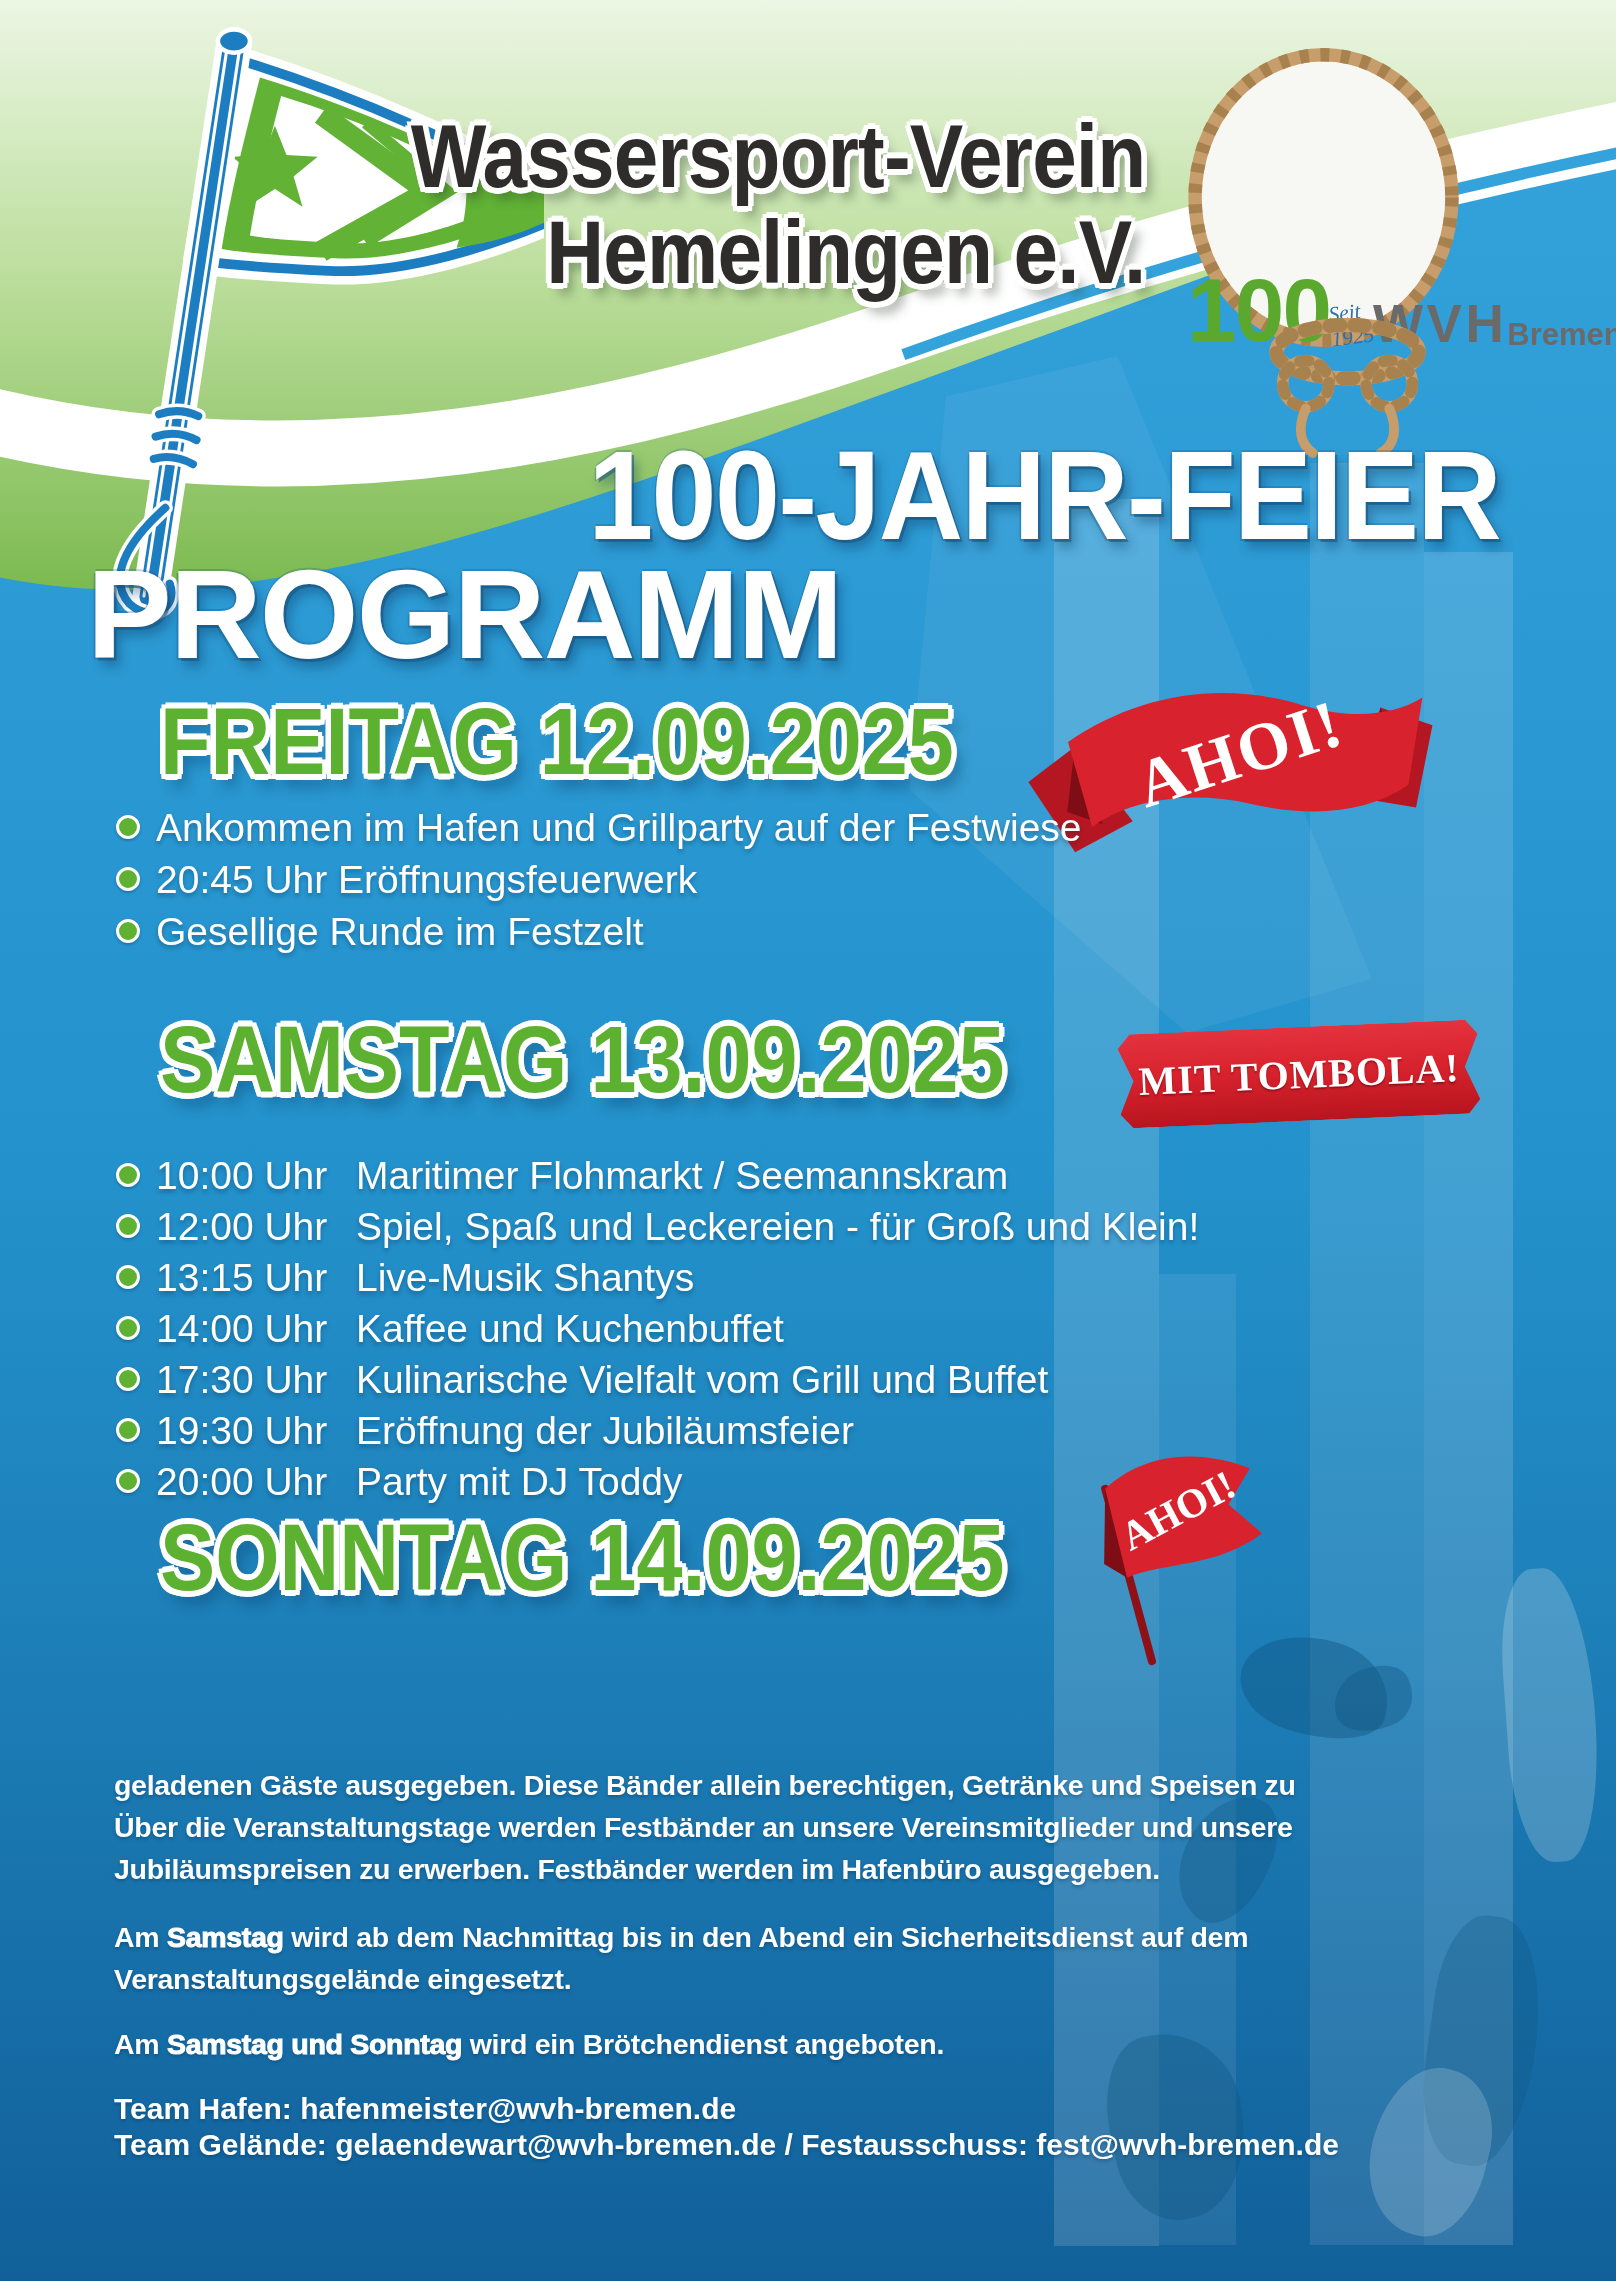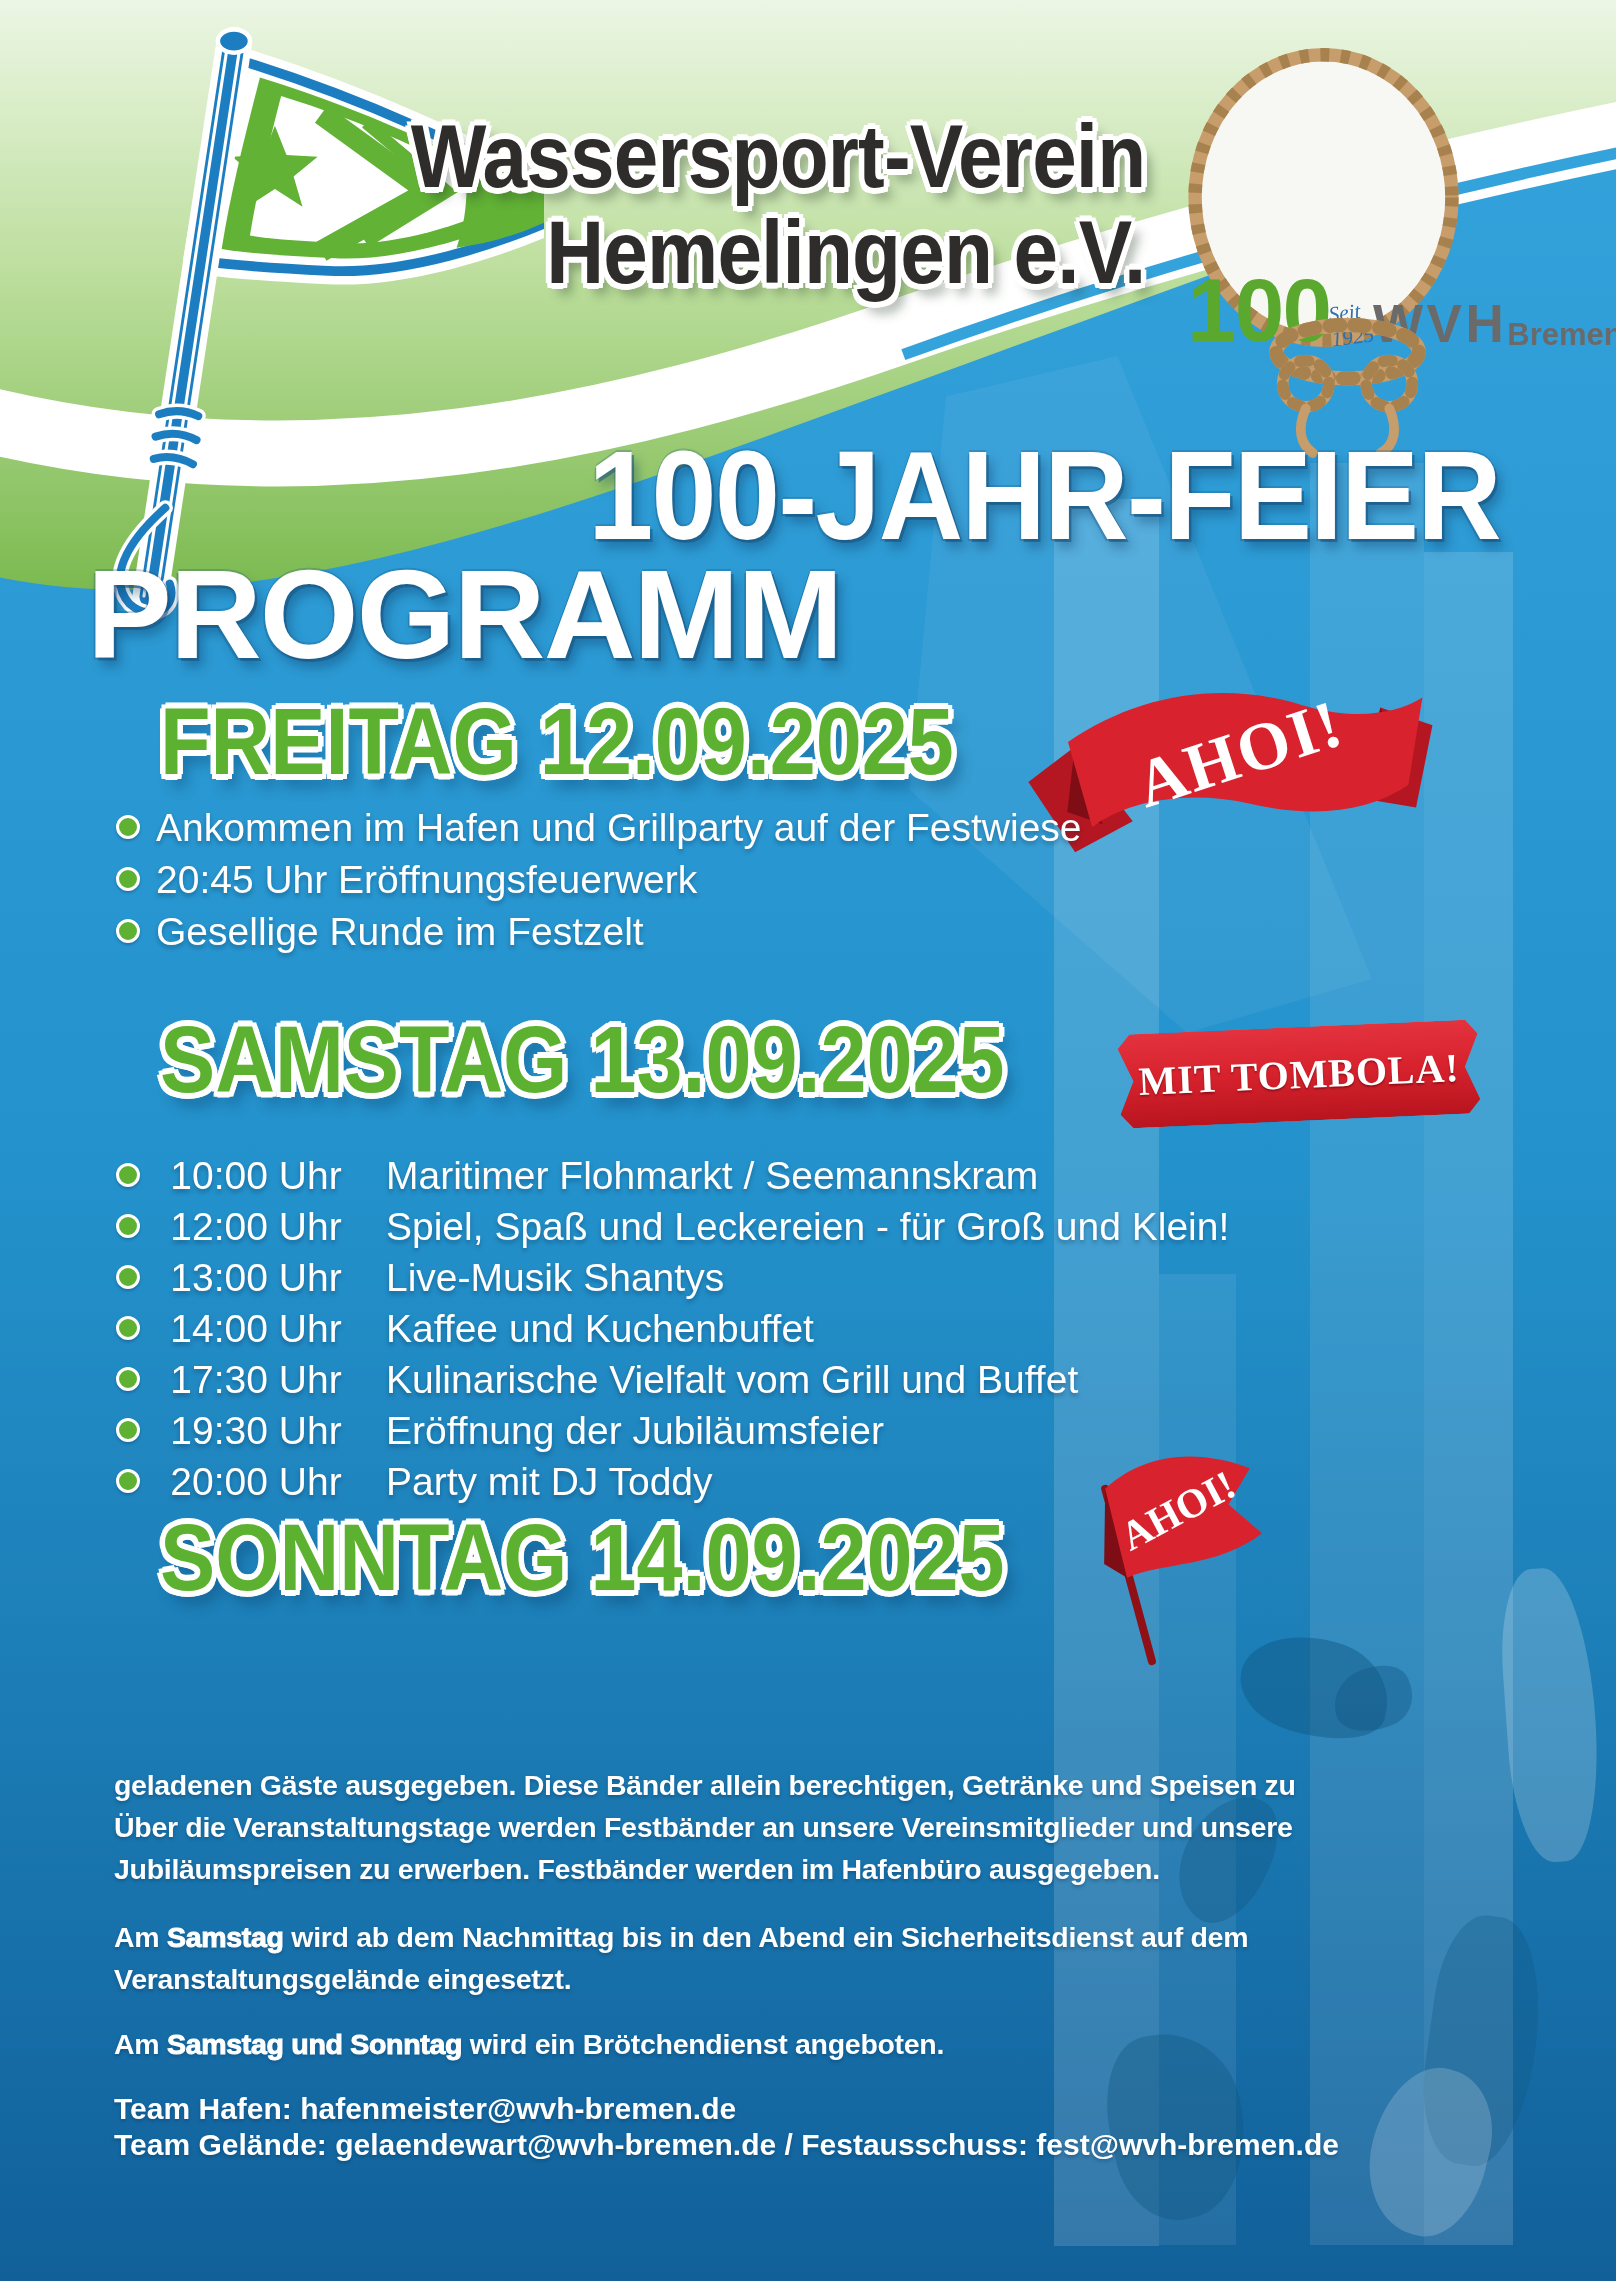--- a/index.html
+++ b/index.html
@@ -36,21 +36,21 @@
       -4.5px -4.5px 0 #fff,4.5px -4.5px 0 #fff,-4.5px 4.5px 0 #fff,4.5px 4.5px 0 #fff,
       -6.2px 0 0 #fff,6.2px 0 0 #fff,0 -6.2px 0 #fff,0 6.2px 0 #fff,
       -4.5px 3.6px 0 #fff,4.5px 3.6px 0 #fff,9px 10.7px 12.5px rgba(40,60,40,.45);
   }
   
   .sched{position:absolute;left:116px;}
   .row{display:flex;align-items:flex-start;color:#fff;font-weight:normal;font-size:39px;line-height:52px;
        text-shadow:0 2.7px 4.5px rgba(0,40,70,.35);white-space:nowrap;}
   .bullet{flex:0 0 auto;width:18px;height:18px;border-radius:50%;background:#5fb133;
           border:3.6px solid #fff;margin:12.5px 16px 0 0;box-shadow:0 1.8px 2.7px rgba(0,40,70,.3);}
-  .time{flex:0 0 auto;width:200px;margin-right:30px;text-align:center;}
+  .time{flex:0 0 auto;width:200px;text-align:left;}
   
   .para{position:absolute;left:114px;width:1337px;color:#fff;font-weight:bold;
         font-size:28.5px;line-height:42px;letter-spacing:-0.3px;text-shadow:0 1.8px 3.6px rgba(0,40,70,.35);}
   .hvy{-webkit-text-stroke:1px #fff;}
   .contact{position:absolute;left:114px;color:#fff;font-weight:bold;font-size:30px;
            line-height:36px;text-shadow:0 1.8px 3.6px rgba(0,40,70,.35);white-space:nowrap;}
   
   .badge-wrap{position:absolute;left:1187px;top:45px;width:273px;height:428px;}
   .badge-body{position:absolute;left:0;top:0;width:273px;height:305px;}
   .badge-content{position:absolute;left:0;top:0;width:273px;height:305px;
@@ -212,21 +212,21 @@
         <span class="time">10:00 Uhr</span>
         <span>Maritimer Flohmarkt / Seemannskram</span>
       </div>
     <div class="row" style="line-height:51px;">
         <span class="bullet"></span>
         <span class="time">12:00 Uhr</span>
         <span>Spiel, Spaß und Leckereien - für Groß und Klein!</span>
       </div>
     <div class="row" style="line-height:51px;">
         <span class="bullet"></span>
-        <span class="time">13:00 Uhr</span>
+        <span class="time">13:15 Uhr</span>
         <span>Live-Musik Shantys</span>
       </div>
     <div class="row" style="line-height:51px;">
         <span class="bullet"></span>
         <span class="time">14:00 Uhr</span>
         <span>Kaffee und Kuchenbuffet</span>
       </div>
     <div class="row" style="line-height:51px;">
         <span class="bullet"></span>
         <span class="time">17:30 Uhr</span>

